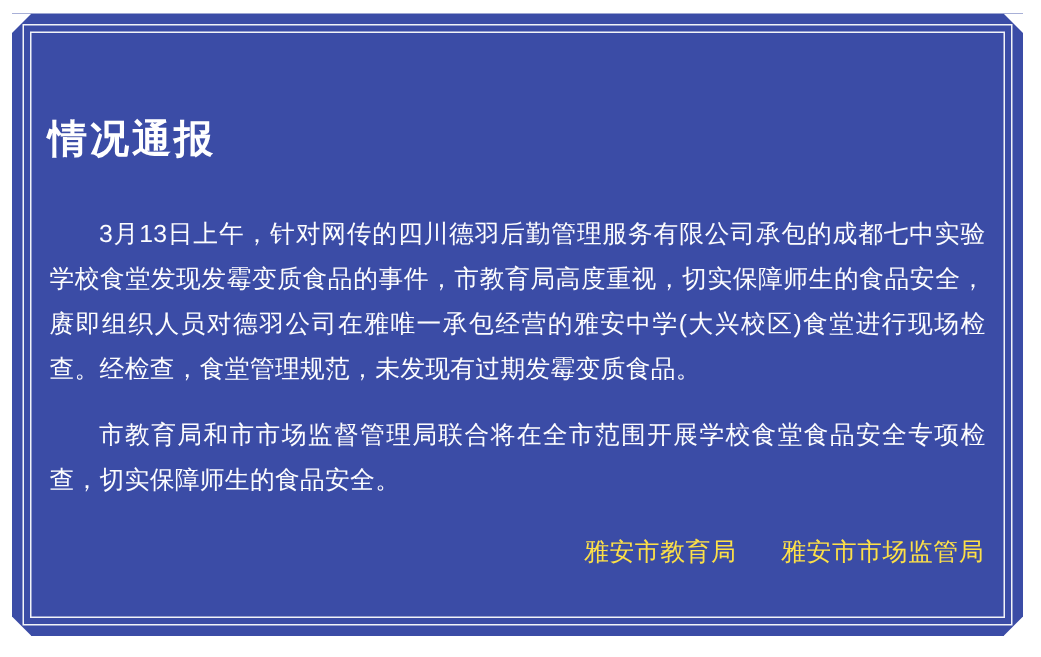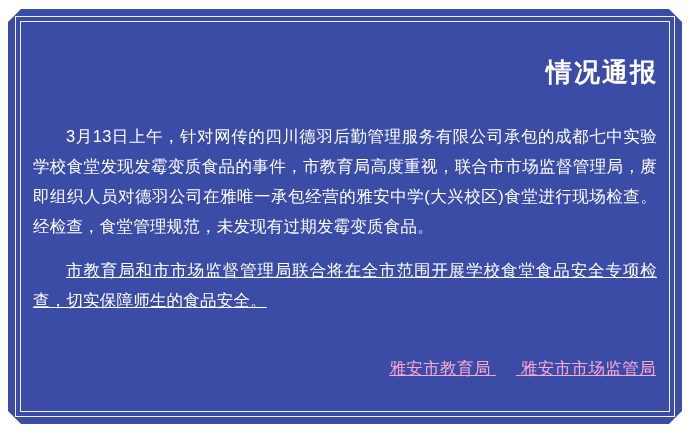--- a/index.html
+++ b/index.html
@@ -71,22 +71,22 @@
     left: 0;
     top: 0;
     right: 0;
     bottom: 0;
     box-sizing: border-box;
     padding: 0 24px;
   }
 
   .doc-title {
     margin: 0;
-    padding-top: 50px;
-    text-align: right;
+    padding-top: 70px;
+    text-align: left;
     color: #ffffff;
     font-size: 26px;
     font-weight: bold;
     letter-spacing: 2px;
     line-height: 1;
   }
 
   .body-block {
     margin-top: 36px;
     padding: 0 1px;
@@ -95,30 +95,29 @@
   .para {
     margin: 0 0 14px 0;
     color: #fdfdfe;
     font-size: 16.5px;
     line-height: 30px;
     text-align: justify;
     text-justify: inter-ideograph;
     text-indent: 2em;
     letter-spacing: 0.2px;
   }
-  .para:last-child { margin-bottom: 16px; text-decoration: underline; }
+  .para:last-child { margin-bottom: 16px; }
 
   .signature-block {
     position: absolute;
     right: 26px;
     bottom: 42px;
     text-align: left;
-    color: #f9a8d4;
+    color: #fde047;
     line-height: 28px;
-    text-decoration: underline;
   }
   .sig-orgs {
     font-size: 16.5px;
     letter-spacing: 0.4px;
     white-space: nowrap;
   }
   .sig-sep {
     display: inline-block;
     width: 20px;
   }
@@ -142,21 +141,21 @@
 
     <div class="frame-outer">
       <div class="frame-inner"></div>
     </div>
 
     <div class="content">
 
       <h1 class="doc-title">情况通报</h1>
 
       <div class="body-block">
-        <p class="para">3月13日上午，针对网传的四川德羽后勤管理服务有限公司承包的成都七中实验学校食堂发现发霉变质食品的事件，市教育局高度重视，联合市市场监督管理局，赓即组织人员对德羽公司在雅唯一承包经营的雅安中学(大兴校区)食堂进行现场检查。经检查，食堂管理规范，未发现有过期发霉变质食品。</p>
+        <p class="para">3月13日上午，针对网传的四川德羽后勤管理服务有限公司承包的成都七中实验学校食堂发现发霉变质食品的事件，市教育局高度重视，切实保障师生的食品安全，赓即组织人员对德羽公司在雅唯一承包经营的雅安中学(大兴校区)食堂进行现场检查。经检查，食堂管理规范，未发现有过期发霉变质食品。</p>
         <p class="para">市教育局和市市场监督管理局联合将在全市范围开展学校食堂食品安全专项检查，切实保障师生的食品安全。</p>
       </div>
 
       <div class="signature-block">
         <div class="sig-orgs">
           <span>雅安市教育局</span>
           <span class="sig-sep"></span>
           <span>雅安市市场监管局</span>
         </div>
       </div>

